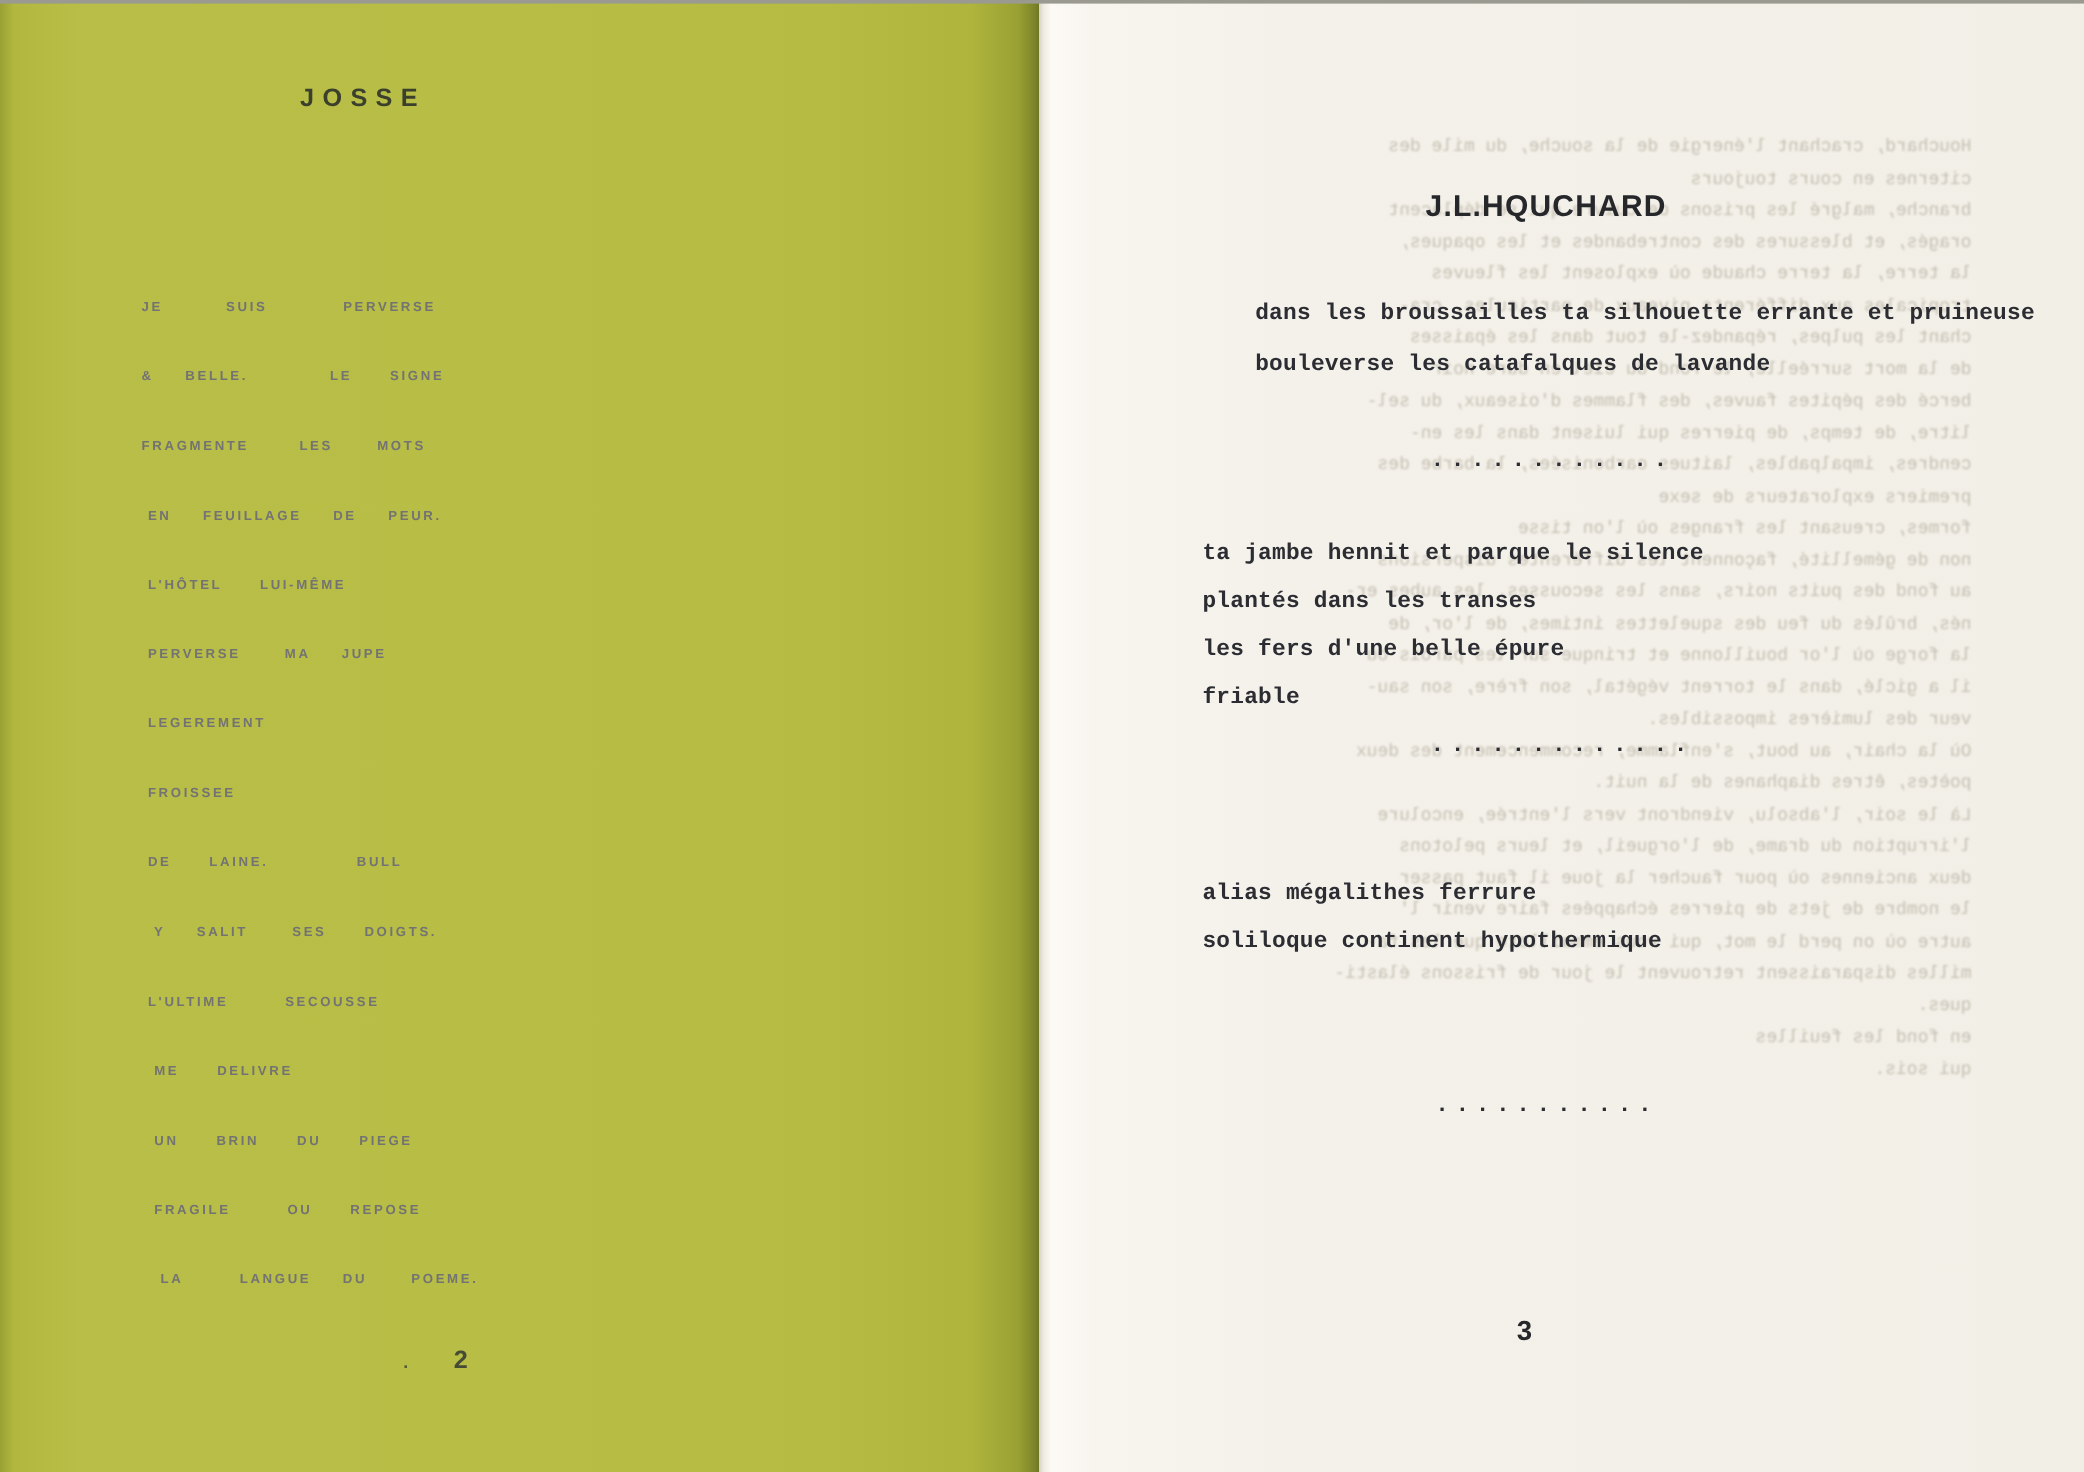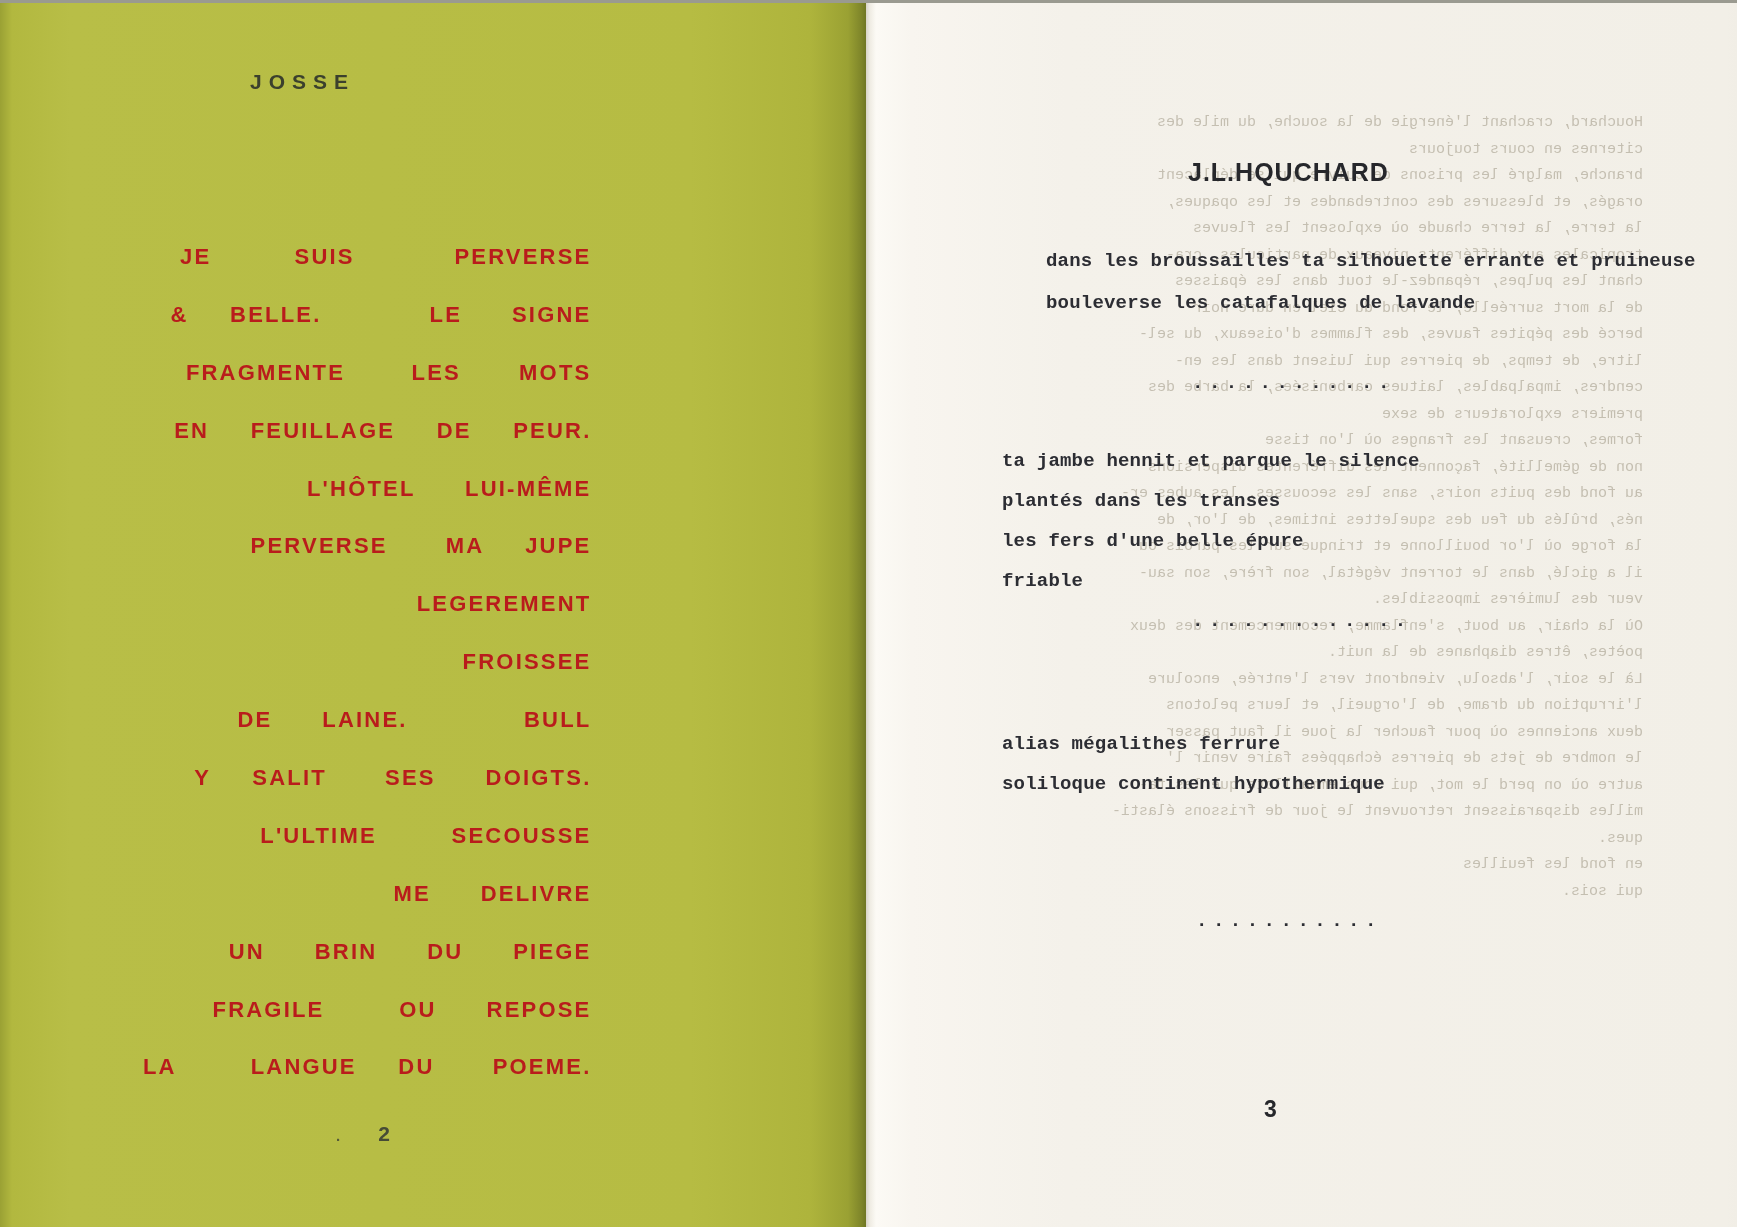--- a/index.html
+++ b/index.html
@@ -15,21 +15,21 @@
       #9aa134 0px,#b2b83f 12px,#b8be47 70px,#b6bc43 690px,
       #aeb43c 810px,#9aa133 848px,#7d8429 862px,#6f7624 866px);
   }
   .left-title{
     position:absolute;left:250px;top:70px;
     font-size:21px;font-weight:700;letter-spacing:7px;color:#3b402d;
   }
   .left-poem{position:absolute;left:118px;top:228px;}
   .left-poem .pline{
     white-space:pre;line-height:57.9px;height:57.9px;
-    font-size:22px;font-weight:600;letter-spacing:2.2px;color:#b91c1c;text-align:right;
+    font-size:11px;font-weight:600;letter-spacing:2.2px;color:#737373;
   }
   .left-folio{position:absolute;left:336px;top:1122px;color:#464b36;
     font-size:21px;font-weight:600;display:flex;align-items:baseline;}
   .left-folio .dot{font-size:15px;margin-right:38px;opacity:.85;}
   
   .right-page{
     position:absolute;left:866px;top:0;width:871px;height:1227px;
     background:linear-gradient(90deg,
       #d8d4c6 0px,#efece3 4px,#fcfaf5 10px,#f8f5ef 45px,
       #f4f1ea 200px,#f2efe7 860px,#f1eee6 871px);

